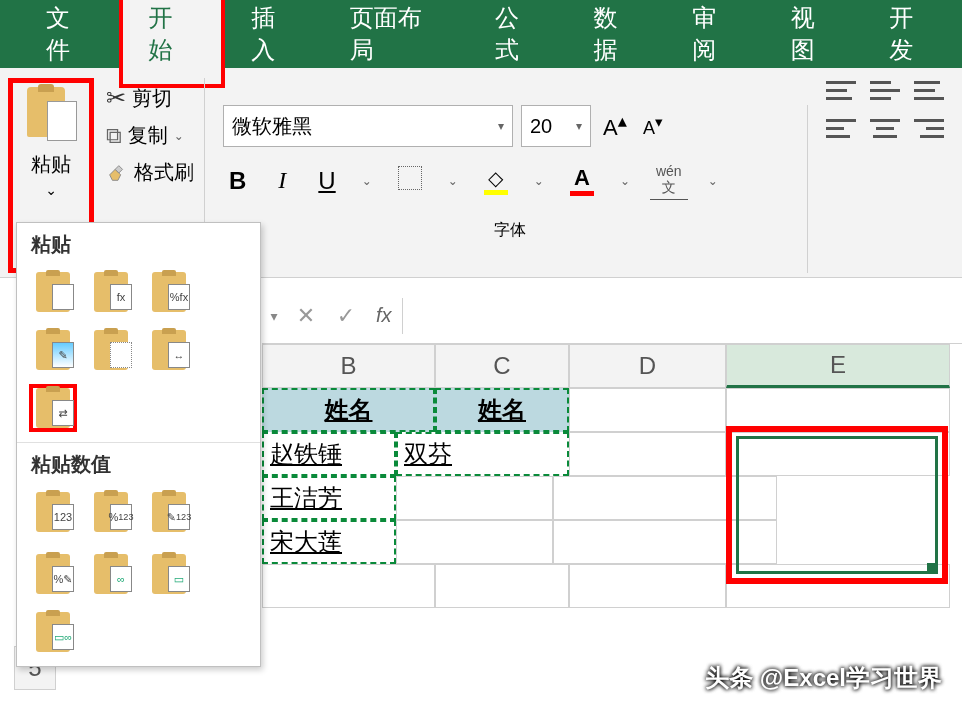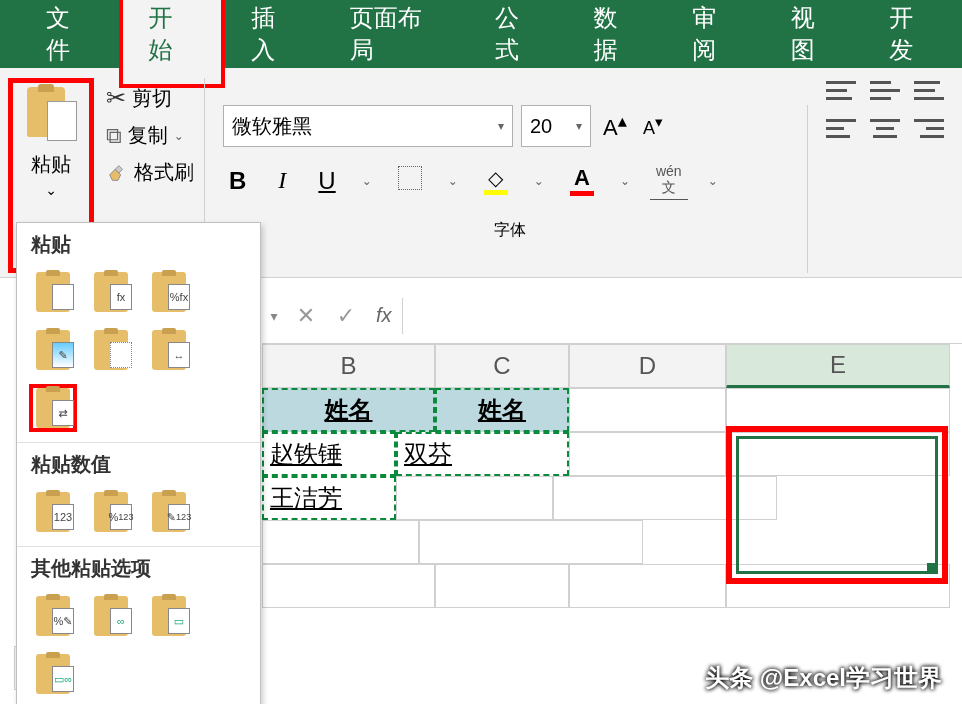--- a/index.html
+++ b/index.html
@@ -265,21 +265,20 @@
             <sub>123</sub>
           </div>
         </div>
       </div>
     <div class="pm-icon">
         <div class="pm-clip">
           <div class="pm-clip-inner">✎<sub>123</sub></div>
         </div>
       </div>
   </div>
-  <div class="pm-section-title pm-border">其他粘贴选项</div>
   <div class="pm-icons">
     <div class="pm-icon">
         <div class="pm-clip">
           <div class="pm-clip-inner"><span>%</span>✎</div>
         </div>
       </div>
     <div class="pm-icon">
         <div class="pm-clip">
           <div class="pm-clip-inner" style="color:#2a7">∞</div>
         </div>
@@ -325,20 +324,21 @@
     <div class="cell dashed cB">双芬</div>
     <div class="cell cD"></div>
     <div class="cell cE"></div>
   </div>
   <div class="row">
     <div class="cell dashed cC">王洁芳</div>
     <div class="cell cD"></div>
     <div class="cell cE"></div>
   </div>
   <div class="row">
+    <div class="cell dashed cC">宋大莲</div>
     <div class="cell cD"></div>
     <div class="cell cE"></div>
   </div>
   <div class="row">
     <div class="cell cB"></div>
     <div class="cell cC"></div>
     <div class="cell cD"></div>
     <div class="cell cE"></div>
   </div>
 

